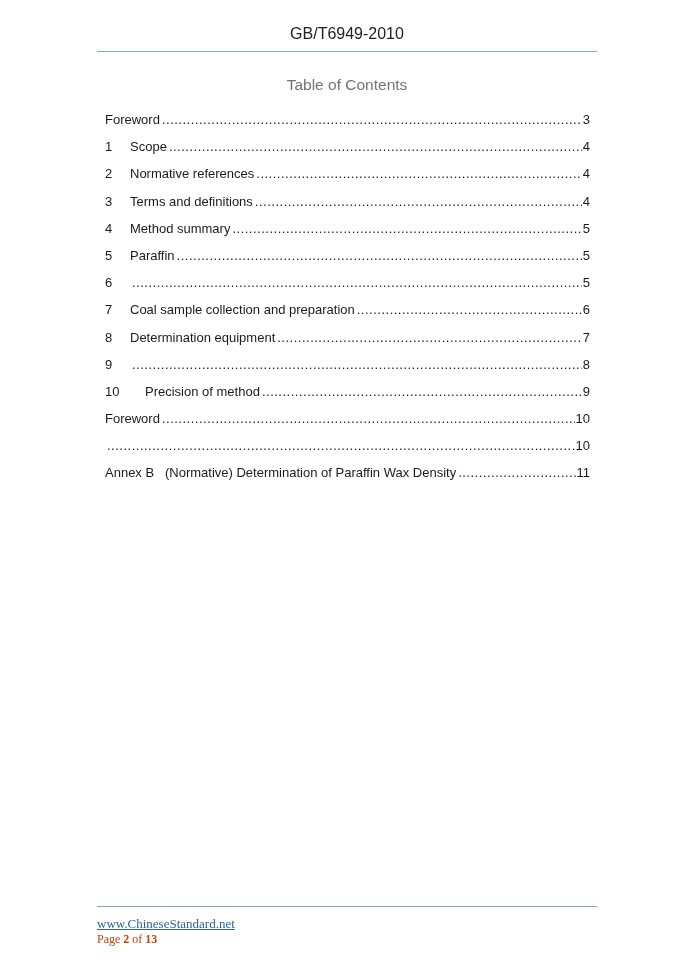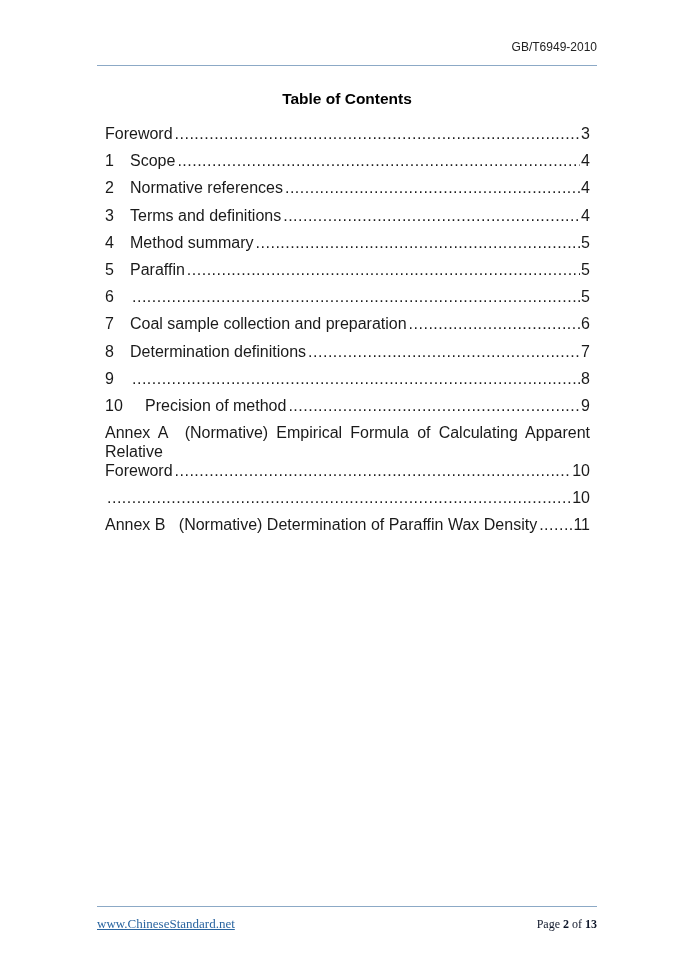--- a/index.html
+++ b/index.html
@@ -8,44 +8,44 @@
     height: 980px;
     background: #ffffff;
     position: relative;
     font-family: "Liberation Sans", sans-serif;
     color: #1a1a1a;
     overflow: hidden;
   }
   .content { margin-left: 97px; margin-right: 96px; }
 
   .doc-number {
-    margin-top: 38px;
-    text-align: right;
-    font-size: 12px;
+    margin-top: 24px;
+    text-align: center;
+    font-size: 16px;
     line-height: 19px;
     color: #222222;
   }
   .top-rule {
     border: none;
     border-top: 1px solid #8ca9c6;
     margin: 8px 0 0 0;
   }
   .page-title {
     margin-top: 23px;
     text-align: center;
     font-size: 15.5px;
-    font-weight: bold;
-    line-height: 19px;
-    color: #000000;
+    font-weight: normal;
+    line-height: 19px;
+    color: #737373;
   }
 
   .toc {
     margin-top: 16px;
     padding: 0 7px 0 8px;
-    font-size: 16px;
+    font-size: 13px;
   }
   .toc-row {
     display: flex;
     align-items: baseline;
     line-height: 19px;
     margin-bottom: 8.2px;
   }
   .toc-row-wrap { display: block; }
   .row-line { display: flex; align-items: baseline; line-height: 19px; }
   .num { flex: none; width: 25px; }
@@ -79,30 +79,31 @@
     border: none;
     border-top: 1px solid #8ca9c6;
     margin: 0;
   }
   .footer-content {
     margin-top: 9px;
     display: flex;
     justify-content: space-between;
     align-items: baseline;
     font-family: "Liberation Serif", serif;
+    flex-direction: column;
   }
   .footer-link {
     font-size: 13px;
     color: #2a65a0;
     text-decoration: underline;
     cursor: pointer;
   }
   .footer-page {
     font-size: 12px;
-    color: #0f172a;
+    color: #c2410c;
   }
   .footer-page .bold { font-weight: bold; }
 </style>
 </head>
 <body>
 
 <div class="content">
 
   <div class="doc-number">GB/T6949-2010</div>
   <hr class="top-rule">
@@ -160,40 +161,39 @@
 
     <div class="toc-row">
       <span class="num">7</span>
       <span class="entry-title">Coal sample collection and preparation</span>
       <span class="leader"></span>
       <span class="page-num">6</span>
     </div>
 
     <div class="toc-row">
       <span class="num">8</span>
-      <span class="entry-title">Determination definitions</span>
+      <span class="entry-title">Determination equipment</span>
       <span class="leader"></span>
       <span class="page-num">7</span>
     </div>
 
     <div class="toc-row">
       <span class="num">9</span>
       <span class="leader"></span>
       <span class="page-num">8</span>
     </div>
 
     <div class="toc-row">
       <span class="num num-wide">10</span>
       <span class="entry-title">Precision of method</span>
       <span class="leader"></span>
       <span class="page-num">9</span>
     </div>
 
     <div class="toc-row toc-row-wrap">
-      <div class="wrap-line1">Annex A&nbsp; (Normative) Empirical Formula of Calculating Apparent Relative</div>
       <div class="row-line">
         <span class="entry-title">Foreword</span>
         <span class="leader"></span>
         <span class="page-num">10</span>
       </div>
     </div>
 
     <div class="toc-row">
       <span class="leader"></span>
       <span class="page-num">10</span>

